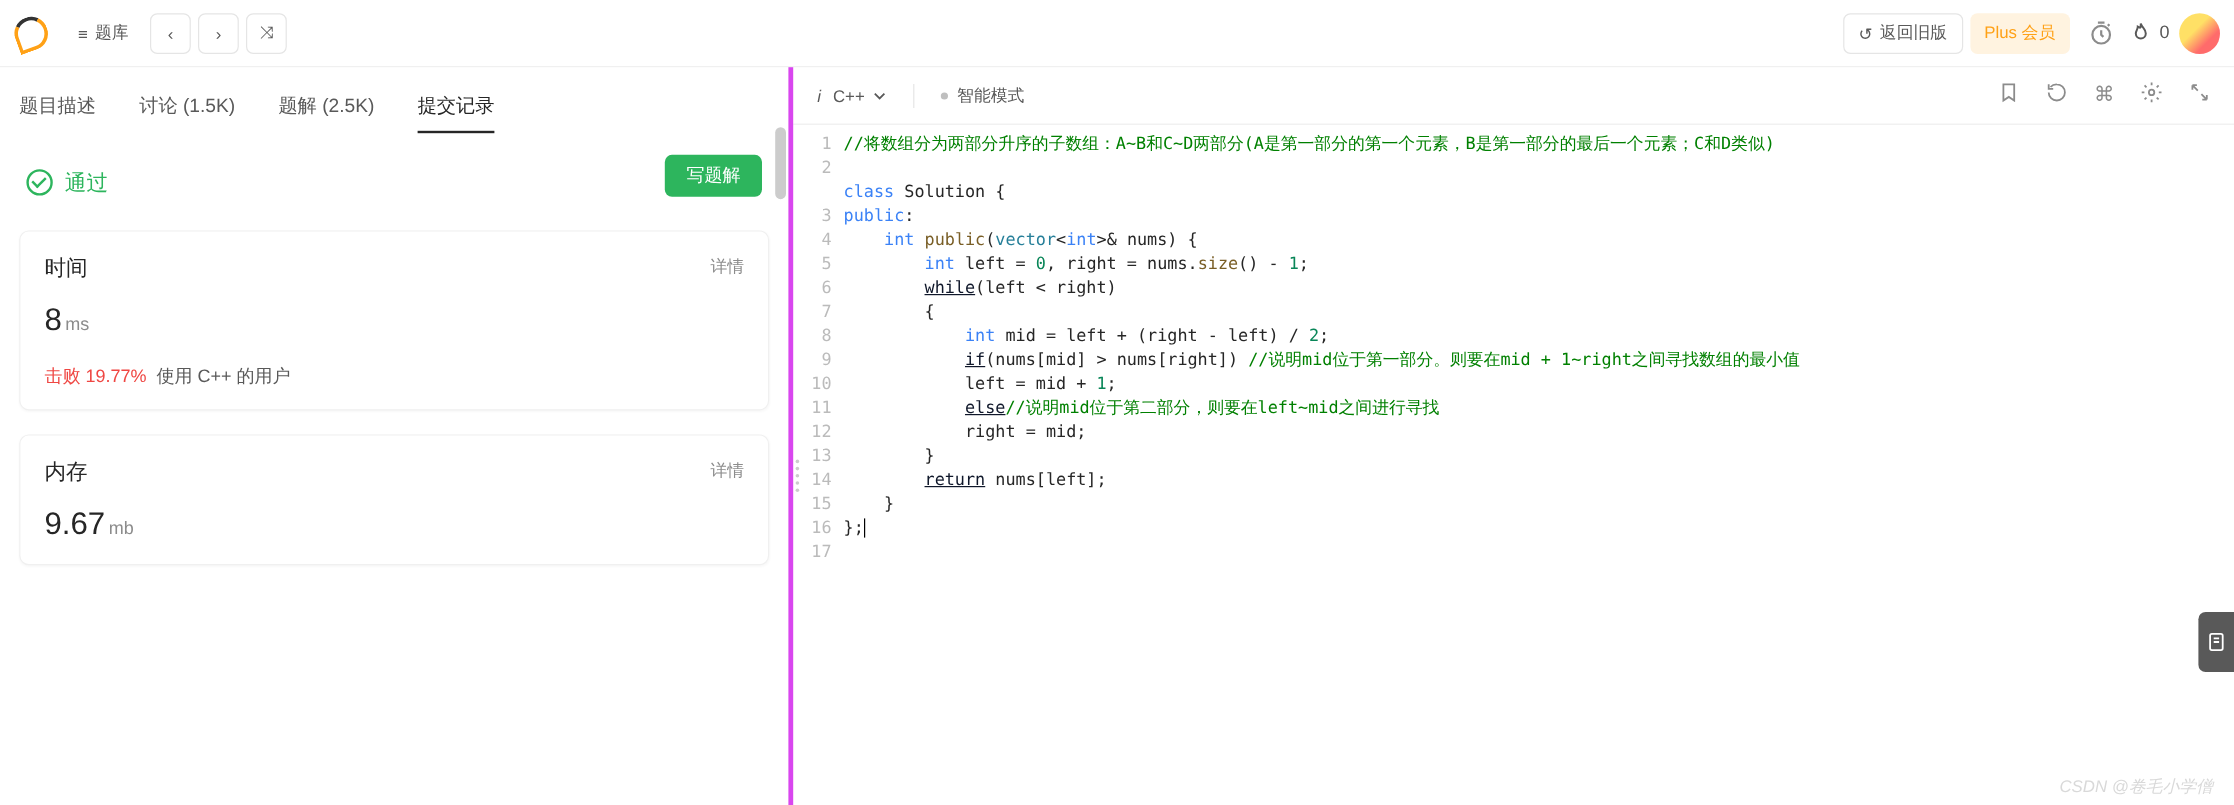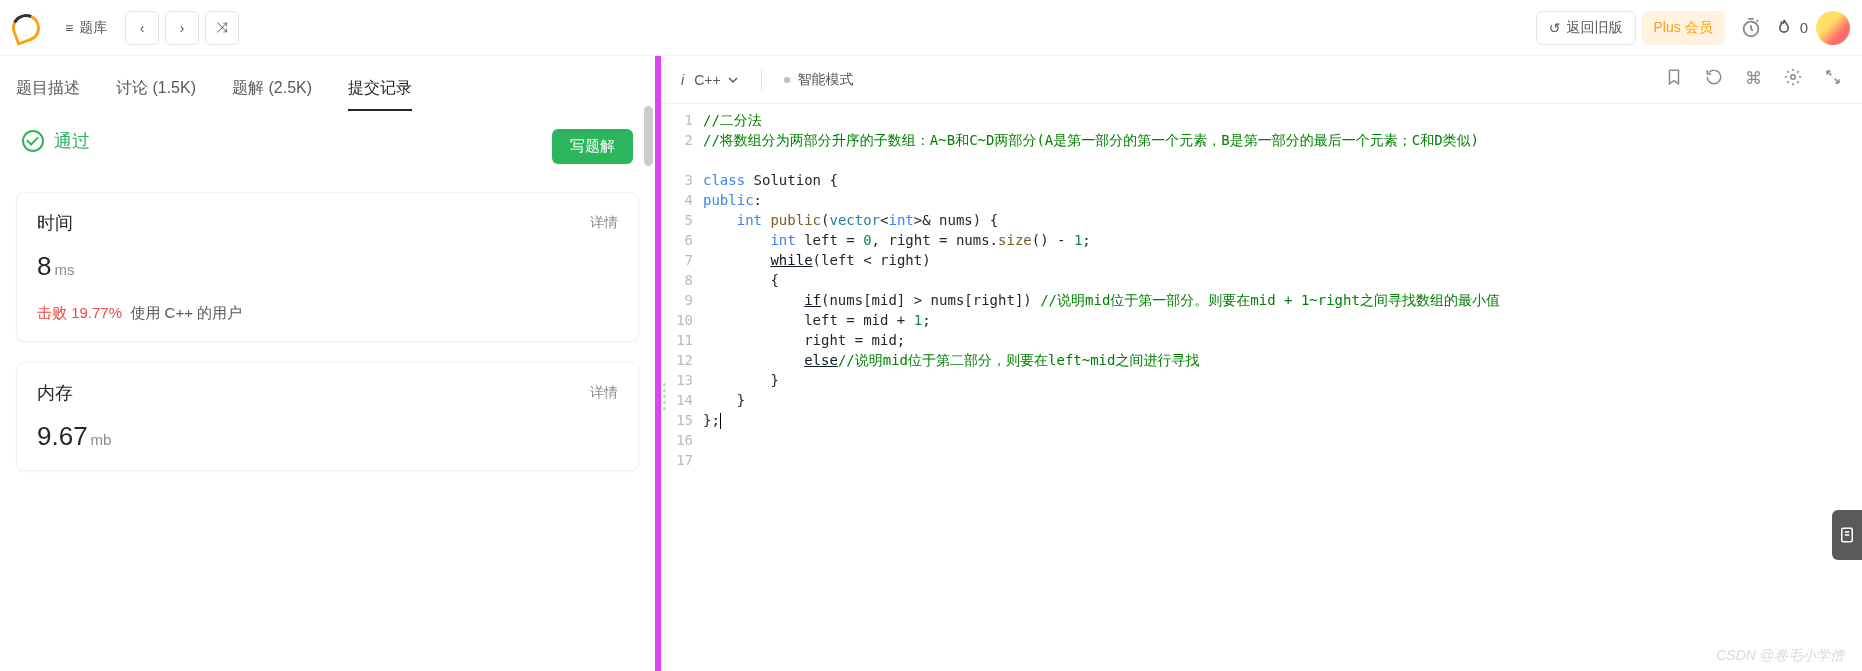--- a/index.html
+++ b/index.html
@@ -8,28 +8,28 @@
 .logo { width:28px; height:28px; border:3px solid #ffa116; border-top-color:#333; border-radius:50% 50% 50% 0; transform:rotate(-20deg); margin-right:10px; }
 .topbtn { display:inline-flex; align-items:center; justify-content:center; height:34px; padding:0 12px; margin:0 3px; border:1px solid #e5e5e5; border-radius:6px; color:#595959; font-size:14px; cursor:pointer; background:#fff; }
 .topbtn.square { width:34px; padding:0; }
 .topbtn.noborder { border:none; }
 .spacer { flex:1; }
 .plus-btn { background:#fff3e0; color:#ffa116; border:none; }
 .icon-btn { width:34px; height:34px; display:inline-flex; align-items:center; justify-content:center; color:#8c8c8c; cursor:pointer; margin:0 6px; font-size:18px; }
 .avatar { width:34px; height:34px; border-radius:50%; background:linear-gradient(135deg,#ffe066 40%,#ff6b6b 70%); margin-left:8px; }
 .streak { display:flex; align-items:center; color:#595959; font-size:15px; }
 .main { display:flex; height:calc(100% - 56px); position:relative; }
-.left { width:661px; border-right:6px solid #d946ef; display:flex; flex-direction:column; position:relative; overflow-y:auto; }
+.left { width:661px; border-right:4px solid #d946ef; display:flex; flex-direction:column; position:relative; overflow-y:auto; }
 .tabs { display:flex; gap:36px; padding:12px 16px 0; }
 .tab { padding:10px 0; font-size:16px; color:#595959; cursor:pointer; }
 .tab.active { color:#262626; font-weight:500; border-bottom:2px solid #262626; }
 .scrollbar-v { position:absolute; right:2px; top:50px; width:9px; height:60px; background:#ccc; border-radius:5px; }
 .drag-handle { position:absolute; left:660px; top:320px; width:8px; height:40px; display:flex; flex-direction:column; align-items:center; justify-content:center; gap:3px; cursor:col-resize; z-index:5; }
 .drag-handle span { width:3px; height:3px; background:#ccc; border-radius:50%; }
-.pass-row { display:flex; align-items:flex-start; justify-content:space-between; padding:18px 22px; }
+.pass-row { display:flex; align-items:flex-end; justify-content:space-between; padding:18px 22px; }
 .pass-left { display:flex; align-items:center; gap:10px; color:#2db55d; font-size:18px; }
 .check-icon { width:22px; height:22px; border:2px solid #2db55d; border-radius:50%; position:relative; }
 .check-icon::after { content:""; position:absolute; left:5px; top:2px; width:5px; height:9px; border:solid #2db55d; border-width:0 2px 2px 0; transform:rotate(45deg); }
 .write-btn { background:#2db55d; color:#fff; border:none; padding:8px 18px; border-radius:6px; font-size:15px; cursor:pointer; }
 .card { margin:10px 16px; padding:18px 20px; background:#fff; border:1px solid #f0f0f0; border-radius:8px; box-shadow:0 1px 2px rgba(0,0,0,0.03); }
 .card-head { display:flex; justify-content:space-between; align-items:center; margin-bottom:16px; }
 .card-title { font-size:18px; color:#262626; }
 .card-detail { color:#8c8c8c; font-size:14px; cursor:pointer; }
 .metric-val { font-size:26px; font-weight:500; }
 .metric-unit { font-size:15px; color:#8c8c8c; margin-left:3px; }
@@ -186,33 +186,34 @@
           <div>10</div>
           <div>11</div>
           <div>12</div>
           <div>13</div>
           <div>14</div>
           <div>15</div>
           <div>16</div>
           <div>17</div>
       </div>
       <div class="code-lines">
-        <div class="line"><span class="c-comment">//二分法</span></div>
         <div class="line" style="height:40px;white-space:pre-wrap"><span class="c-comment">//将数组分为两部分升序的子数组：A~B和C~D两部分(A是第一部分的第一个元素，B是第一部分的最后一个元素；C和D类似)</span></div>
         <div class="line"><span class="c-keyword2">class</span><span> Solution {</span></div>
         <div class="line"><span class="c-keyword2">public</span><span>:</span></div>
         <div class="line">    <span class="c-keyword2">int</span><span class="c-func"> public</span>(<span class="c-type">vector</span>&lt;<span class="c-keyword2">int</span><span>&gt;&amp; nums) {</span></div>
         <div class="line">        <span class="c-keyword2">int</span><span> left = </span><span class="c-num">0</span><span>, right = nums.</span><span class="c-func">size</span><span>() - </span><span class="c-num">1</span><span>;</span></div>
         <div class="line">        <span class="c-keyword">while</span><span>(left &lt; right)</span></div>
         <div class="line">        <span>{</span></div>
+        <div class="line">            <span class="c-keyword2">int</span><span> mid = left + (right - left) / </span><span class="c-num">2</span><span>;</span></div>
         <div class="line">            <span class="c-keyword">if</span><span>(nums[mid] &gt; nums[right]) </span><span class="c-comment">//说明mid位于第一部分。则要在mid + 1~right之间寻找数组的最小值</span></div>
         <div class="line">            <span>left = mid + </span><span class="c-num">1</span><span>;</span></div>
+        <div class="line">            <span class="c-keyword">else</span><span class="c-comment">//说明mid位于第二部分，则要在left~mid之间进行寻找</span></div>
         <div class="line">            <span>right = mid;</span></div>
-        <div class="line">            <span class="c-keyword">else</span><span class="c-comment">//说明mid位于第二部分，则要在left~mid之间进行寻找</span></div>
         <div class="line">        <span>}</span></div>
+        <div class="line">        <span class="c-keyword">return</span><span> nums[left];</span></div>
         <div class="line">    <span>}</span></div>
         <div class="line"><span>};</span><span class="cursor"></span></div>
       </div>
     </div>
   </div>
 </div>
 
 <div class="side-tab">
   <svg width="18" height="18" viewBox="0 0 24 24" fill="none" stroke="currentColor" stroke-width="2">
       <rect x="5" y="3" width="14" height="18" rx="2"></rect>

